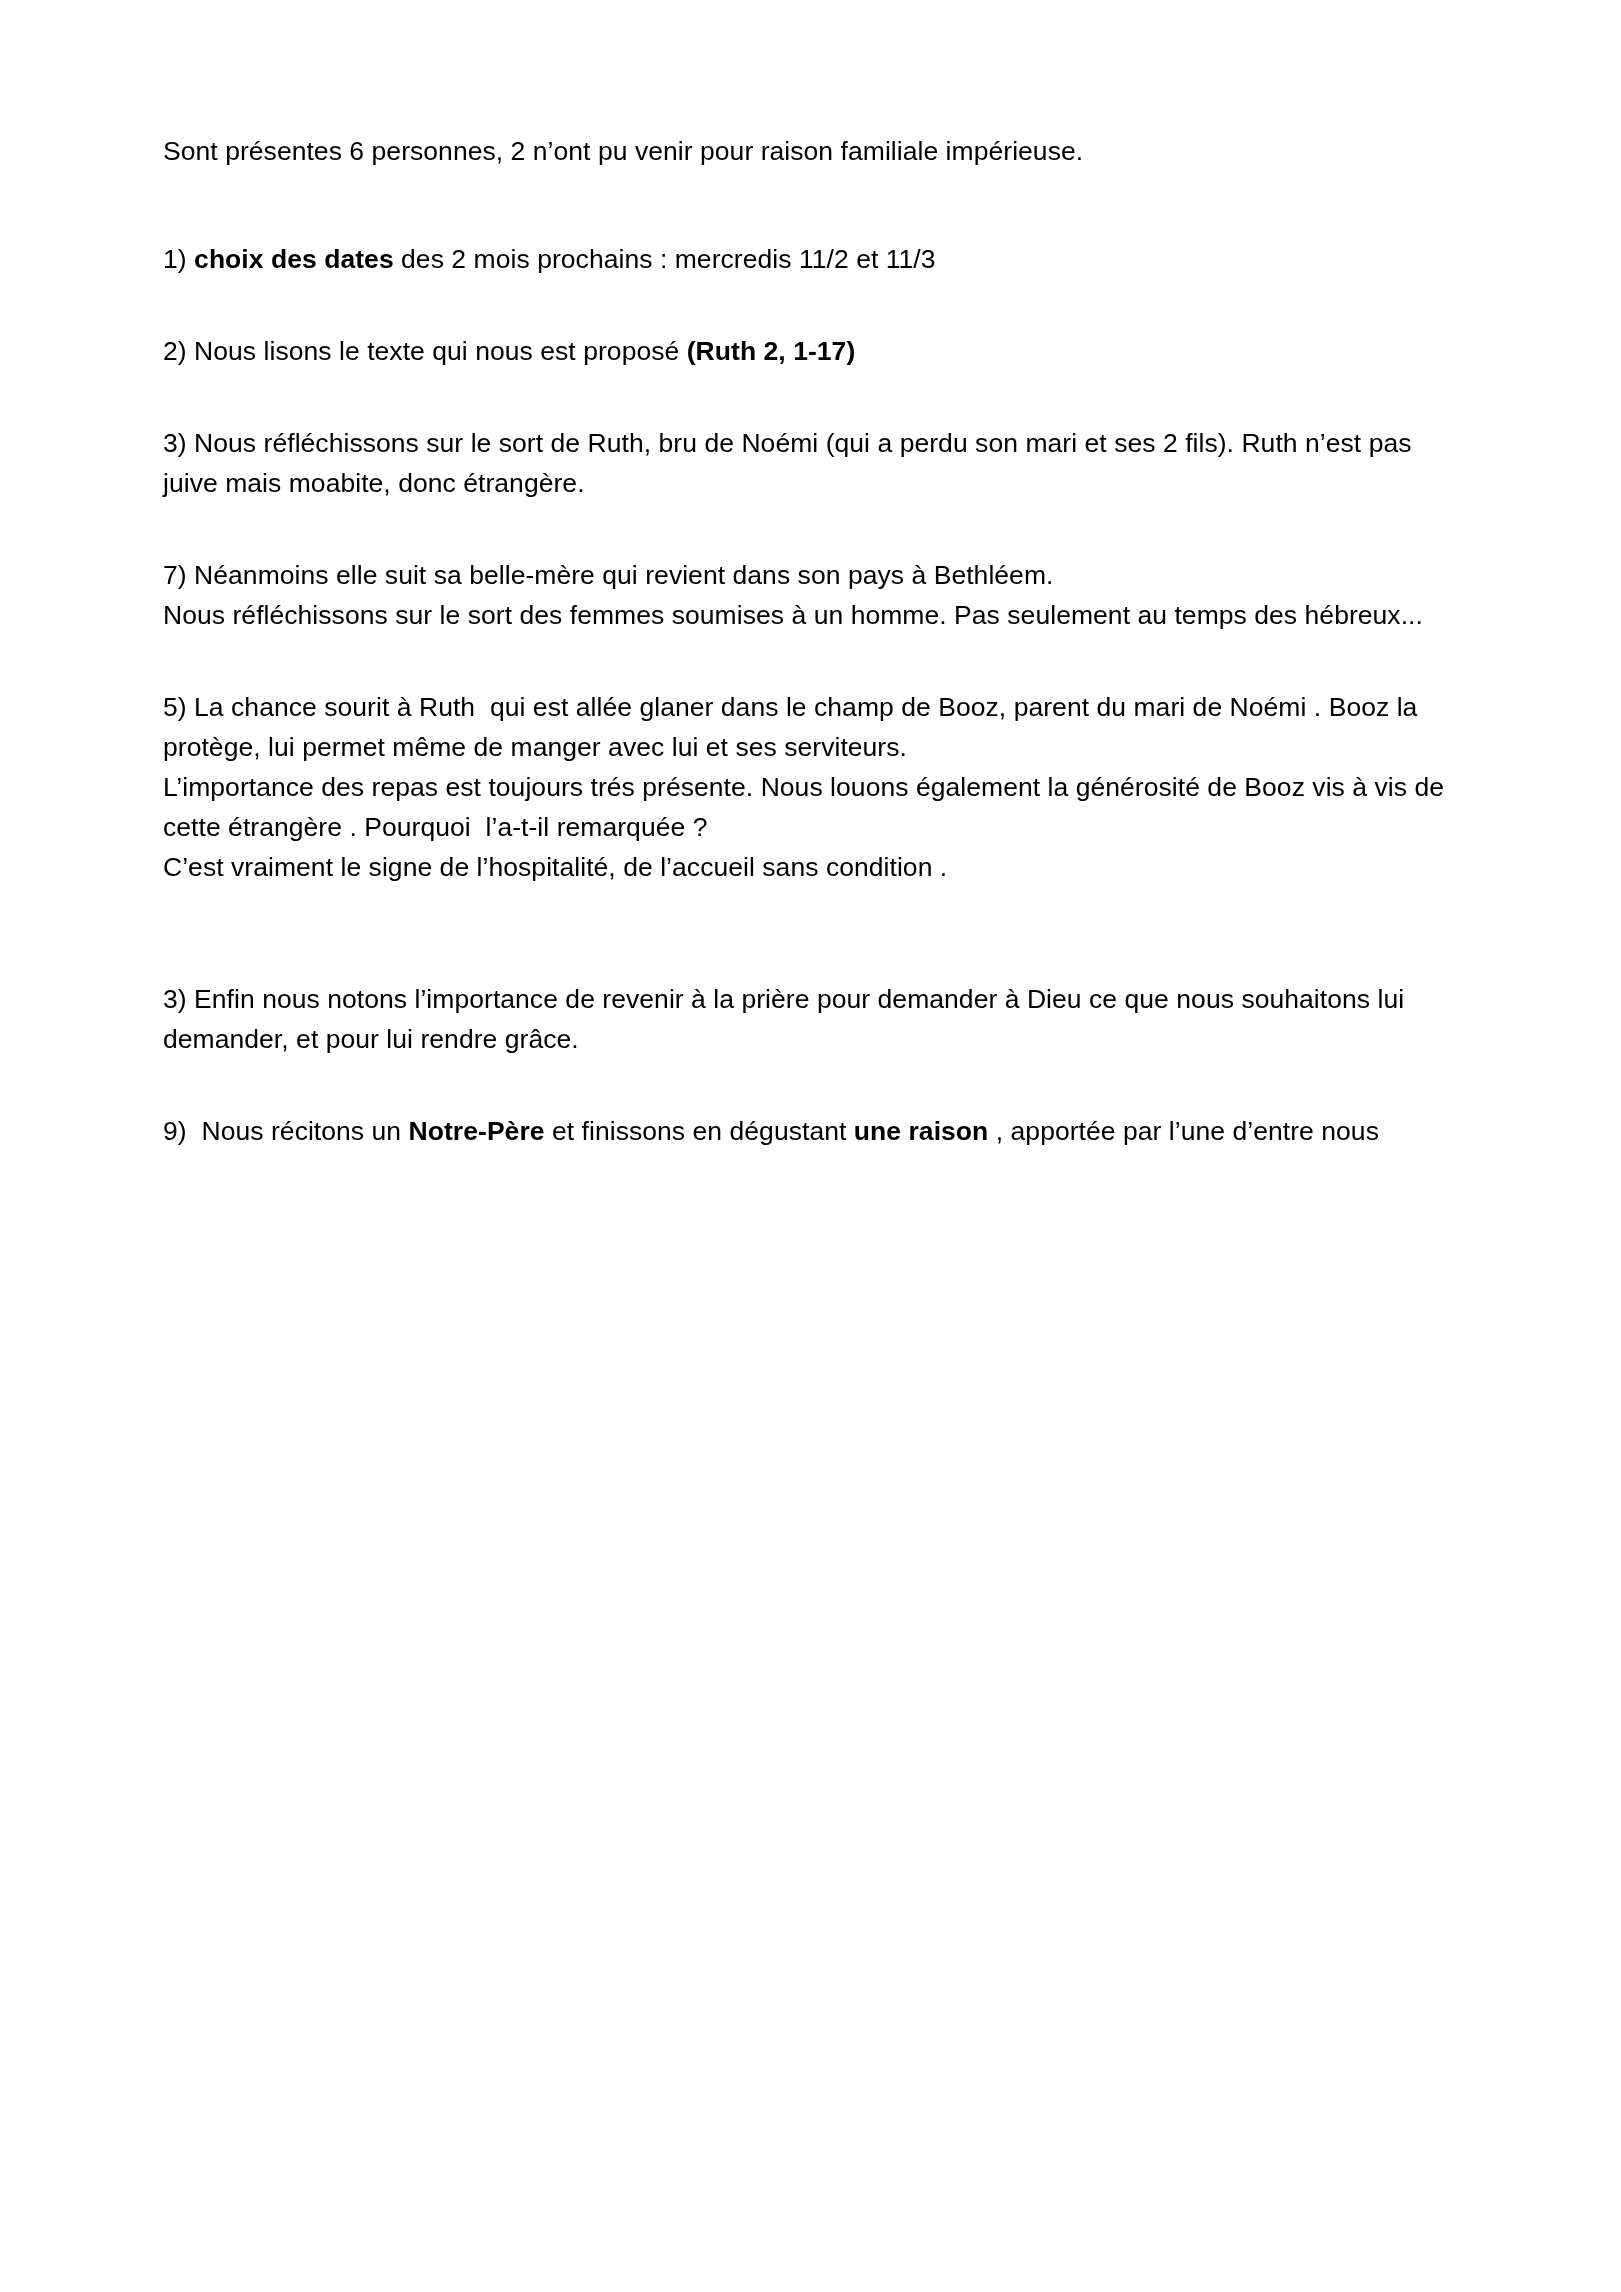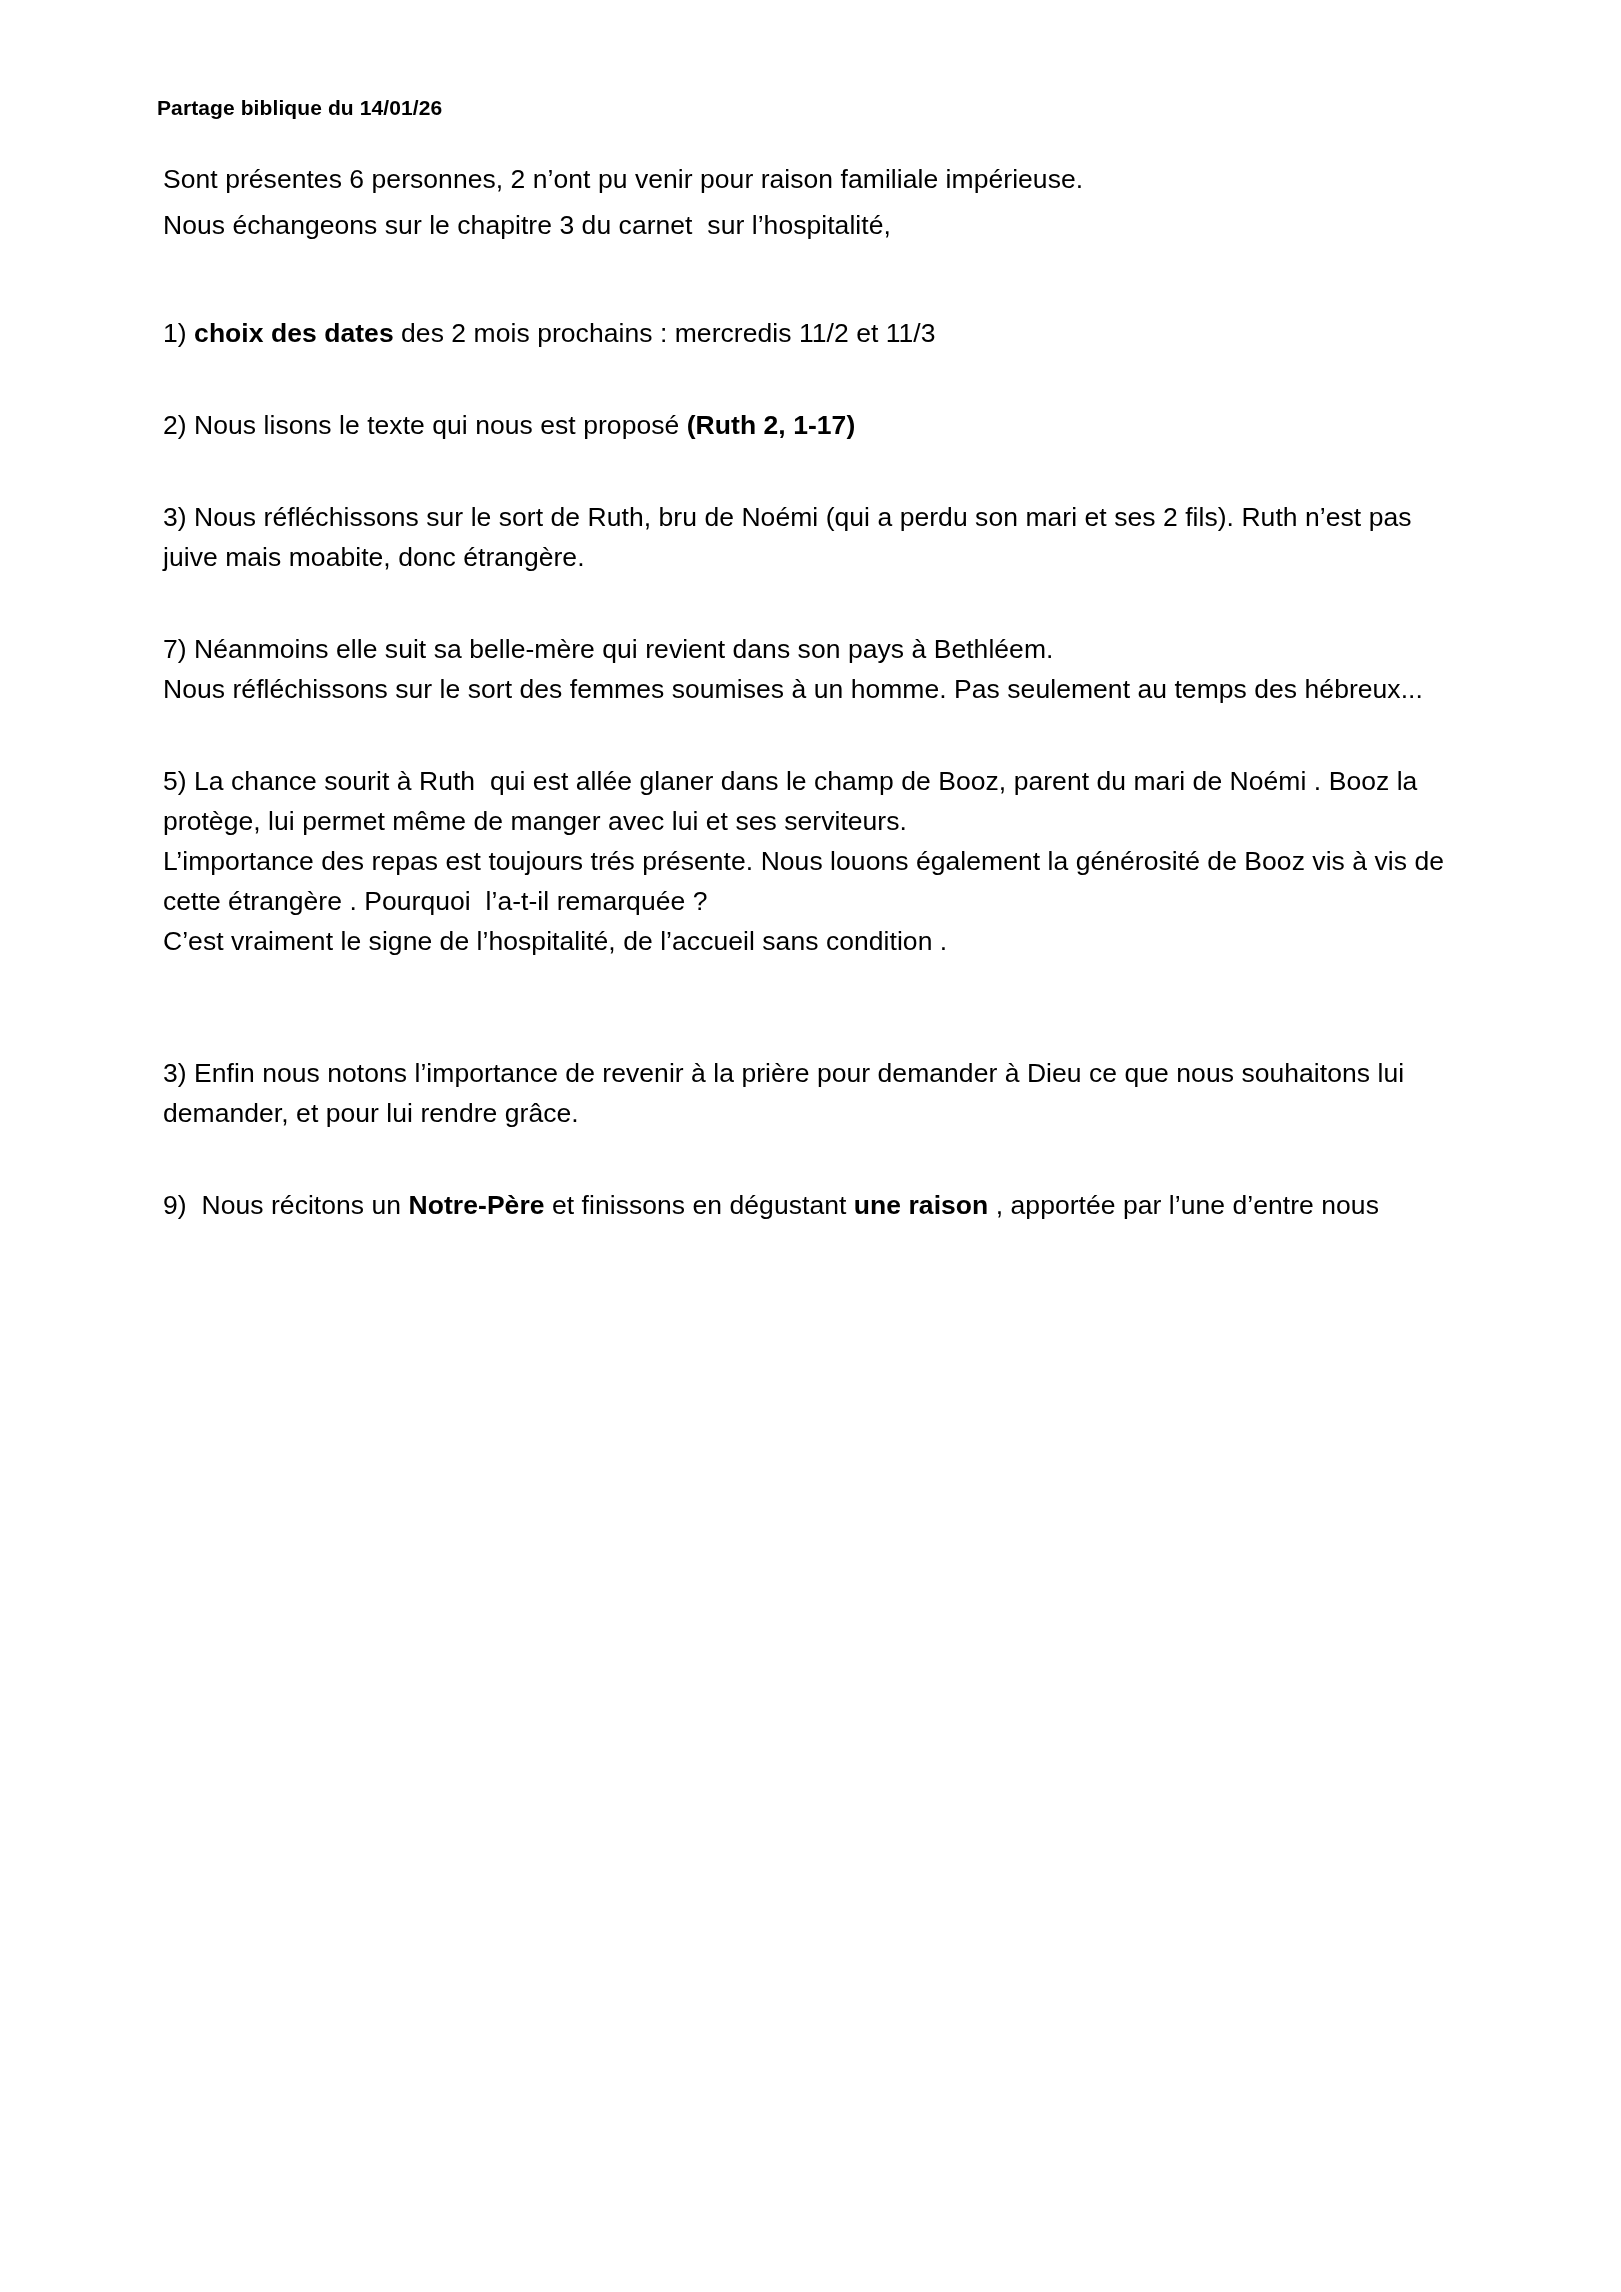--- a/index.html
+++ b/index.html
@@ -58,26 +58,24 @@
   .gap-big     { height: 56px; }
   .gap-std     { height: 40px; }
   .gap-last    { height: 40px; }
 </style>
 </head>
 <body>
 
 <div class="page">
   <div class="content">
 
-    <h1 class="doc-title">Partage biblique du 14/01/26</h1>
 
     <div class="gap-intro"></div>
 
     <p class="para">Sont présentes 6 personnes, 2 n’ont pu venir pour raison familiale impérieuse.</p>
-    <p class="para">Nous échangeons sur le chapitre 3 du carnet  sur l’hospitalité,</p>
 
     <div class="gap-big"></div>
 
     <p class="para"><span>1)</span><span> </span><b class="bold">choix des dates</b><span> des 2 mois prochains : mercredis 11/2 et 11/3</span></p>
 
     <div class="gap-std"></div>
 
     <p class="para"><span>2) Nous lisons le texte qui nous est proposé </span><b class="bold">(Ruth 2, 1-17)</b></p>
 
     <div class="gap-std"></div>

